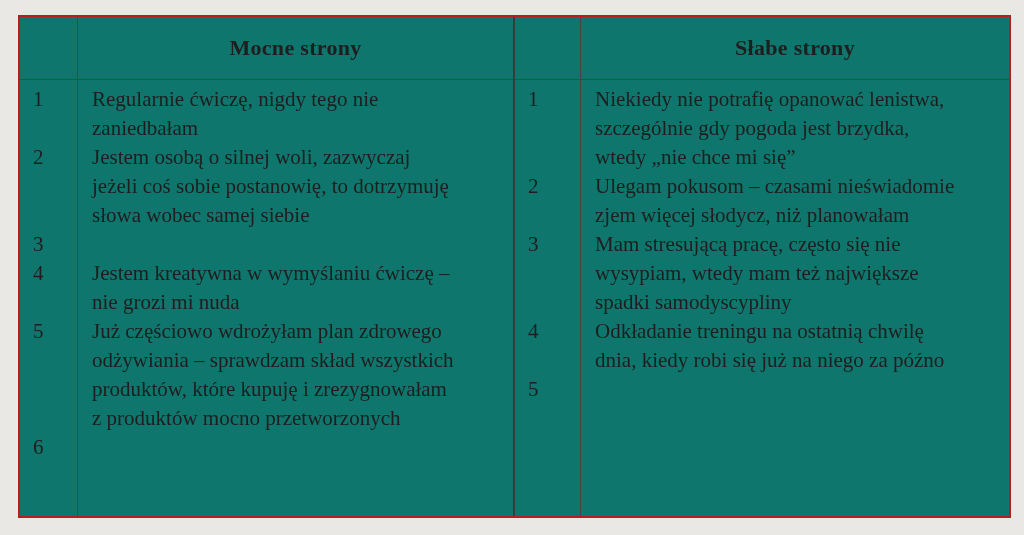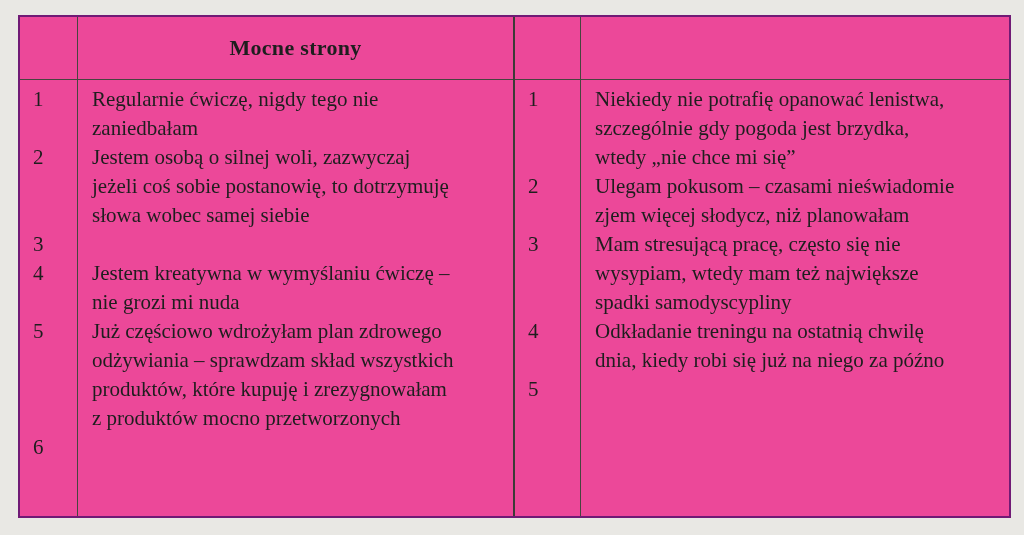--- a/index.html
+++ b/index.html
@@ -15,23 +15,23 @@
     overflow: hidden;
     position: relative;
   }
   .swot-table {
     position: absolute;
     left: 18px;
     top: 15px;
     width: 993px;
     height: 503px;
     box-sizing: border-box;
-    border: 2px solid #701a75;
+    border: 2px solid #b91c1c;
     display: flex;
-    background: #ec4899;
+    background: #0f766e;
   }
   .half {
     display: flex;
     flex-direction: column;
     box-sizing: border-box;
   }
   .half.left  { width: 495px; border-right: 2px solid #3c3b37; }
   .half.right { flex: 1; }
 
   .hdr {
@@ -127,20 +127,21 @@
       <div class="row fill">
         <div class="numcol num">6</div>
         <div class="txt"></div>
       </div>
     </div>
   </section>
 
   <section class="half right">
     <div class="hdr">
       <div class="numcol"></div>
+      <div class="hdr-title">Słabe strony</div>
     </div>
     <div class="tbody">
       <div class="row">
         <div class="numcol num">1</div>
         <div class="txt">Niekiedy nie potrafię opanować lenistwa,
 szczególnie gdy pogoda jest brzydka,
 wtedy „nie chce mi się”</div>
       </div>
       <div class="row">
         <div class="numcol num">2</div>

